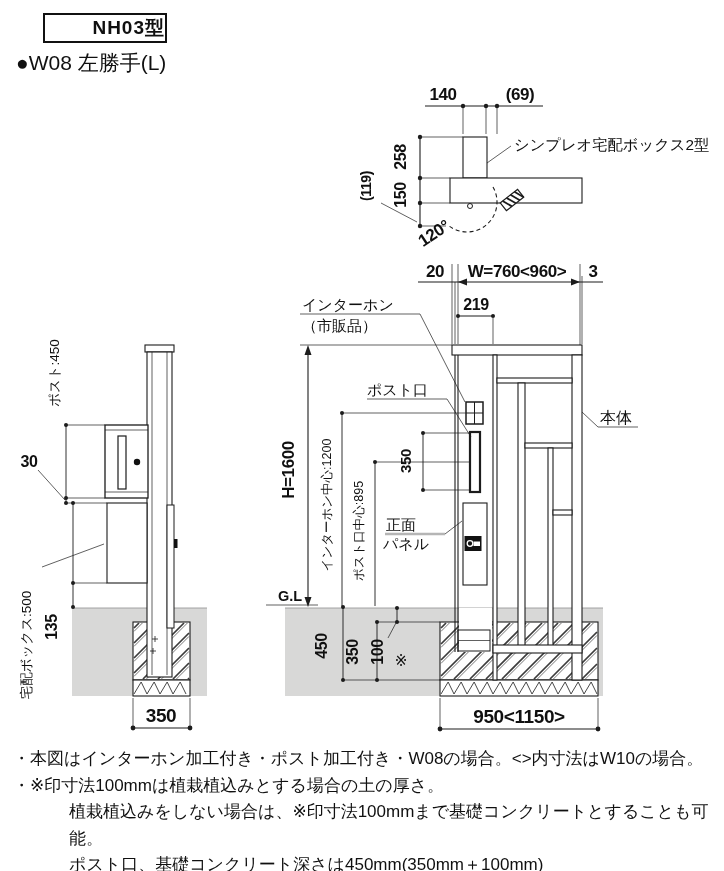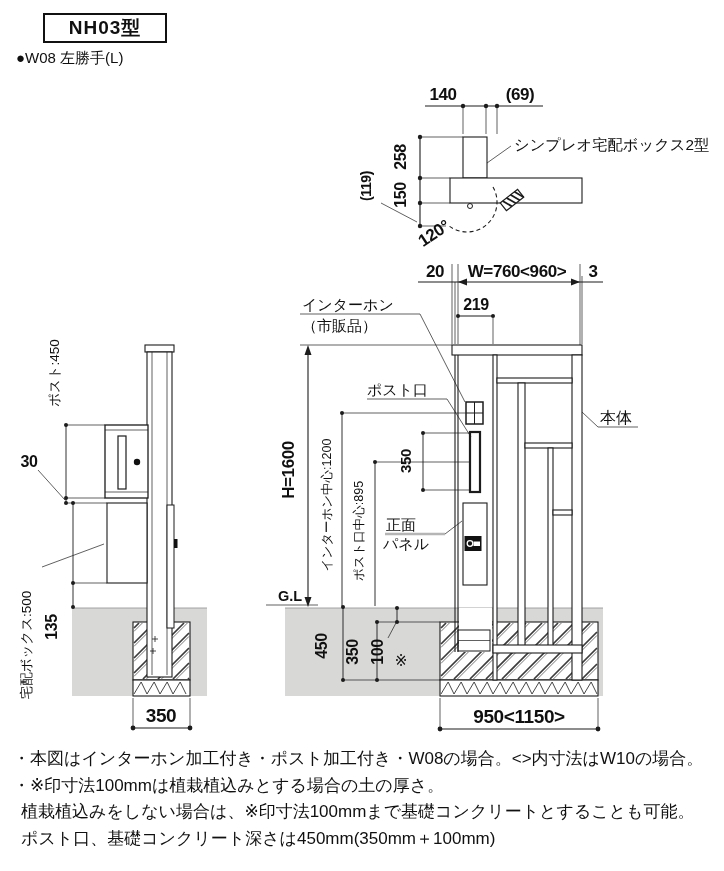--- a/index.html
+++ b/index.html
@@ -1,36 +1,36 @@
 <!DOCTYPE html>
 <html><head>
 <meta charset="utf-8">
 <style>
   html,body{margin:0;padding:0;background:#ffffff;}
   #page{position:relative;width:724px;height:871px;background:#fff;overflow:hidden;
         font-family:"Liberation Sans","DejaVu Sans",sans-serif;color:#101010;}
   #title-box{position:absolute;left:43px;top:13px;width:120px;height:26px;
-             border:2px solid #111;display:flex;align-items:center;justify-content:center;
+             border:2px solid #111;display:flex;align-items:center;justify-content:flex-end;
              font-size:19px;font-weight:600;letter-spacing:1px;}
-  #subtitle{position:absolute;left:16px;top:49px;font-size:15px;font-weight:500;}
+  #subtitle{position:absolute;left:16px;top:49px;font-size:21px;font-weight:500;}
   #drawing{position:absolute;left:0;top:0;}
   
   .s{stroke:#1c1c1c;fill:none;stroke-width:1.1;}
   .t{stroke:#1c1c1c;fill:none;stroke-width:0.7;}
   .w{fill:#ffffff;stroke:#1c1c1c;stroke-width:1.1;}
   .dot{fill:#1c1c1c;stroke:none;}
   .ar{fill:#1c1c1c;stroke:none;}
   .blk{fill:#111;stroke:none;}
   .gnd{stroke:none;}
   svg text{stroke:none;fill:#101010;font-family:"Liberation Sans","DejaVu Sans",sans-serif;}
   .dn{font-weight:700;letter-spacing:-0.4px;}
   .jp{font-weight:400;}
   #notes{position:absolute;left:13px;top:746px;width:702px;font-size:17px;line-height:26.5px;
          font-weight:500;}
-  #notes div:nth-child(n+3){padding-left:8px;}
+  #notes div:nth-child(n+3){padding-left:8px;margin-left:48px;}
 </style>
 </head>
 <body>
 
 <div id="page">
 
 <svg id="drawing" width="724" height="745" viewBox="0 0 724 745">
 
   <g>
     <rect class="gnd" x="72" y="608" width="135" height="88" fill="#d8d8d7"></rect>

